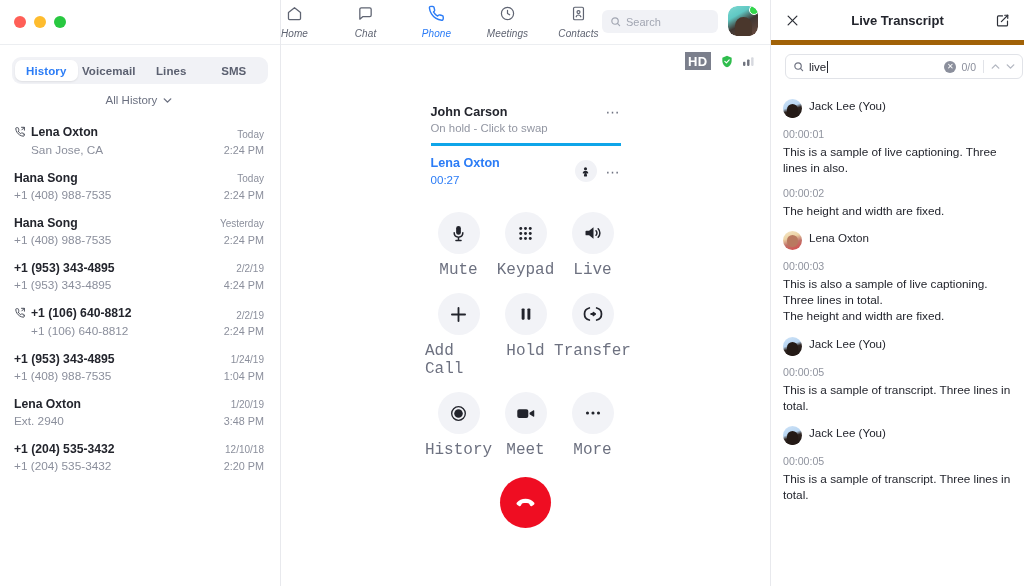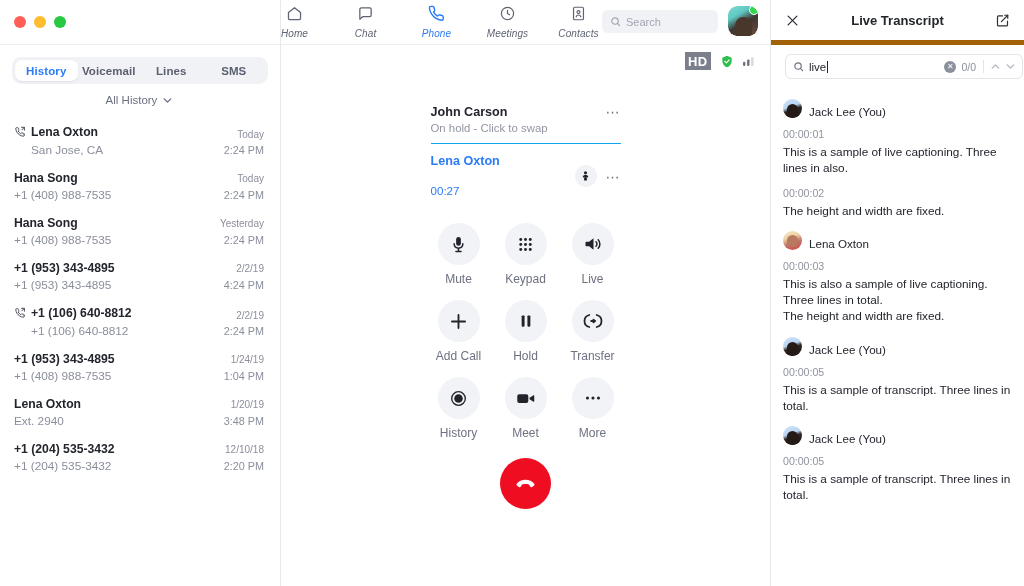--- a/index.html
+++ b/index.html
@@ -71,39 +71,39 @@
 
   .statusbar { height: 28px; display: flex; align-items: center; justify-content: flex-end;
                gap: 9px; padding-right: 14px; padding-top: 4px; }
   .hd-badge { background: #7b7f8c; color: #fff; font-size: 13px; font-weight: 700;
               border-radius: 0; padding: 1.5px 3.5px; letter-spacing: .3px; }
 
   .call-area { flex: 1; display: flex; flex-direction: column; align-items: center;
                padding-top: 32px; }
   .call-card { width: 190px; }
   .held-row { display: flex; justify-content: space-between; align-items: flex-start;
-              padding-bottom: 9px; border-bottom: 1px solid #0ea5e9; }
+              padding-bottom: 9px; border-bottom: 3px solid #0ea5e9; }
   .held-name { font-size: 12.6px; font-weight: 700; color: #23252d; }
   .held-status { font-size: 11.4px; color: #9296a2; margin-top: 3px; }
   .dots-btn { color: #6e7280; font-size: 14px; line-height: 10px; letter-spacing: 1px;
               cursor: pointer; padding-top: 2px; }
   .active-row { display: flex; justify-content: space-between; align-items: center;
                 padding-top: 10px; }
   .active-name { font-size: 12.6px; font-weight: 700; color: #2b7cf6; }
-  .active-time { font-size: 11.6px; color: #2b7cf6; margin-top: 16px; }
+  .active-time { font-size: 11.6px; color: #2b7cf6; margin-top: 3px; }
   .active-actions { display: flex; align-items: center; gap: 9px; }
   .person-btn { width: 22px; height: 22px; border-radius: 50%; background: #f1f2f6;
                 display: flex; align-items: center; justify-content: center; cursor: pointer; }
 
   .ctrl-grid { display: grid; grid-template-columns: repeat(3, 67px);
                row-gap: 14px; column-gap: 0px; margin-top: 26px; }
   .ctrl { display: flex; flex-direction: column; align-items: center; gap: 7px; cursor: pointer; }
   .ctrl-circle { width: 42px; height: 42px; border-radius: 50%; background: #f2f3f7;
                  display: flex; align-items: center; justify-content: center; color: #22242c; }
-  .ctrl-label { font-size: 12px; color: #6d7180; }
+  .ctrl-label { font-size: 16px; color: #6d7180; font-family: Liberation Mono, monospace; }
   .endcall { width: 51px; height: 51px; border-radius: 50%; background: #ef0d22;
              display: flex; align-items: center; justify-content: center; margin-top: 18px;
              cursor: pointer; }
 
   
   .transcript { width: 253px; height: 586px; background: #fff; display: flex;
                 flex-direction: column; }
   .tr-head { height: 45px; flex: 0 0 45px; display: flex; align-items: center;
              border-bottom: 5px solid #a16207; padding: 0 14px; position: relative; }
   .tr-title { flex: 1; text-align: center; font-size: 13px; font-weight: 700; color: #23252d; }
@@ -115,21 +115,21 @@
   .caret { width: 1px; height: 12px; background: #23252d; margin-left: 1px; }
   .clear-x { width: 12px; height: 12px; border-radius: 50%; background: #8b8f9c;
              color: #fff; font-size: 8px; display: flex; align-items: center;
              justify-content: center; cursor: pointer; flex: 0 0 12px; }
   .count { font-size: 10.5px; color: #8b8f9c; }
   .nav-seps { border-left: 1px solid #e1e3e8; display: flex; gap: 2px; padding-left: 5px;
               margin-left: 2px; }
   .chev { width: 13px; height: 13px; color: #b4b8c2; cursor: pointer; }
 
   .tr-body { flex: 1; overflow: hidden; padding: 2px 12px 0 12px; }
-  .sp-head { display: flex; align-items: flex-end; gap: 7px; margin-top: 12px; margin-bottom: 9px; }
+  .sp-head { display: flex; align-items: flex-start; gap: 7px; margin-top: 12px; margin-bottom: 9px; }
   .sp-av { width: 19px; height: 19px; border-radius: 50%; overflow: hidden; flex: 0 0 19px;
            position: relative; }
   .sp-av.jack { background: linear-gradient(160deg,#cfe3f7 0%,#b9d6f2 40%,#2e2420 55%,#1d1512 100%); }
   .sp-av.jack::after { content:""; position:absolute; left:4px; top:5px; width:11px; height:14px;
            border-radius:6px 6px 3px 3px; background:#241a16; }
   .sp-av.lena { background: linear-gradient(160deg,#f6e9c9 0%,#ecd3a6 35%,#c0736a 60%,#d84848 100%); }
   .sp-av.lena::after { content:""; position:absolute; left:4px; top:4px; width:11px; height:12px;
            border-radius:6px; background:#b9795f; }
   .sp-name { font-size: 11.6px; color: #23252d; }
   .ts { font-size: 10.6px; color: #90949f; margin-top: 10px; margin-bottom: 4px; }

